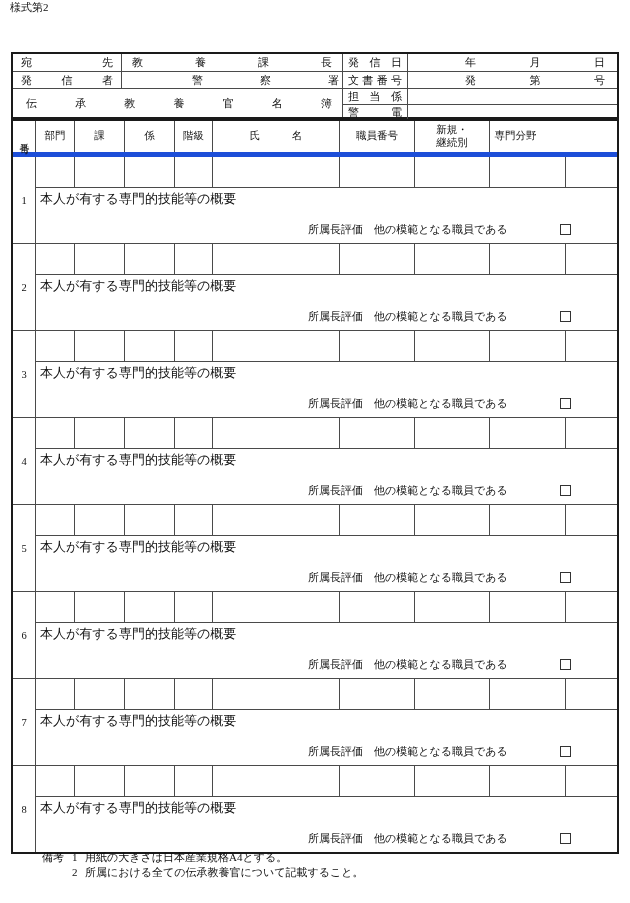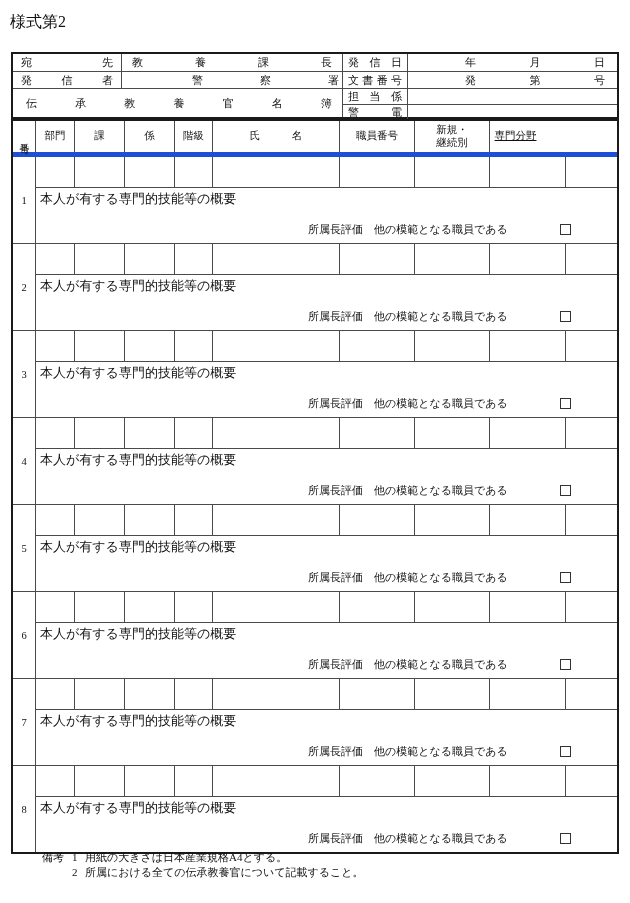--- a/index.html
+++ b/index.html
@@ -1,21 +1,21 @@
 <!DOCTYPE html>
 <html><head>
 <meta charset="utf-8">
 <style>
   html,body{margin:0;padding:0;background:#fff;}
   .page{
     position:relative;width:630px;height:903px;background:#fff;
     font-family:"Liberation Serif","DejaVu Serif",serif;color:#111;
     overflow:hidden;
   }
-  .form-number{position:absolute;left:10px;top:12px;font-size:16px;}
+  .form-number{position:absolute;left:10px;top:0;font-size:11px;}
   .doc-title{
     position:absolute;left:0;top:34px;width:100%;text-align:center;
     font-size:12px;letter-spacing:1.35em;text-indent:1.35em;
   }
 
   
   .header-table{
     position:absolute;left:11px;top:52px;width:604px;
     border:2px solid #1a1a1a;font-size:11px;
   }
@@ -46,21 +46,21 @@
     border:2px solid #1a1a1a;font-size:11px;
   }
   .mt-header{display:flex;height:31px;border-bottom:5px solid #1d4ed8;}
   .mth-cell{
     box-sizing:border-box;border-right:1px solid #4a4a4a;
     display:flex;align-items:center;justify-content:center;
     text-align:center;font-size:10.5px;line-height:1.2;white-space:pre-line;
   }
   .mth-cell:last-child{border-right:none;}
   .w0{width:23px;} .w1{width:39px;} .w2{width:50px;} .w3{width:50px;} .w4{width:38px;}
-  .w5{width:127px;} .w6{width:75px;font-family:Liberation Mono, monospace;} .w7{width:75px;} .w8{width:76px;} .w9{width:51px;text-decoration:underline;}
+  .w5{width:127px;} .w6{width:75px;font-family:Liberation Mono, monospace;} .w7{width:75px;} .w8{width:76px;} .w9{width:51px;}
   .v-text{writing-mode:vertical-rl;text-orientation:upright;font-size:10px;line-height:1;letter-spacing:2px;}
 
   .entry{display:flex;height:86px;border-bottom:1px solid #4a4a4a;}
   .entry:last-child{border-bottom:none;}
   .num-cell{
     width:23px;box-sizing:border-box;border-right:1px solid #4a4a4a;
     display:flex;align-items:center;justify-content:center;font-size:10.5px;
   }
   .entry-body{flex:1;display:flex;flex-direction:column;}
   .data-row{display:flex;height:30px;border-bottom:1px solid #4a4a4a;}

